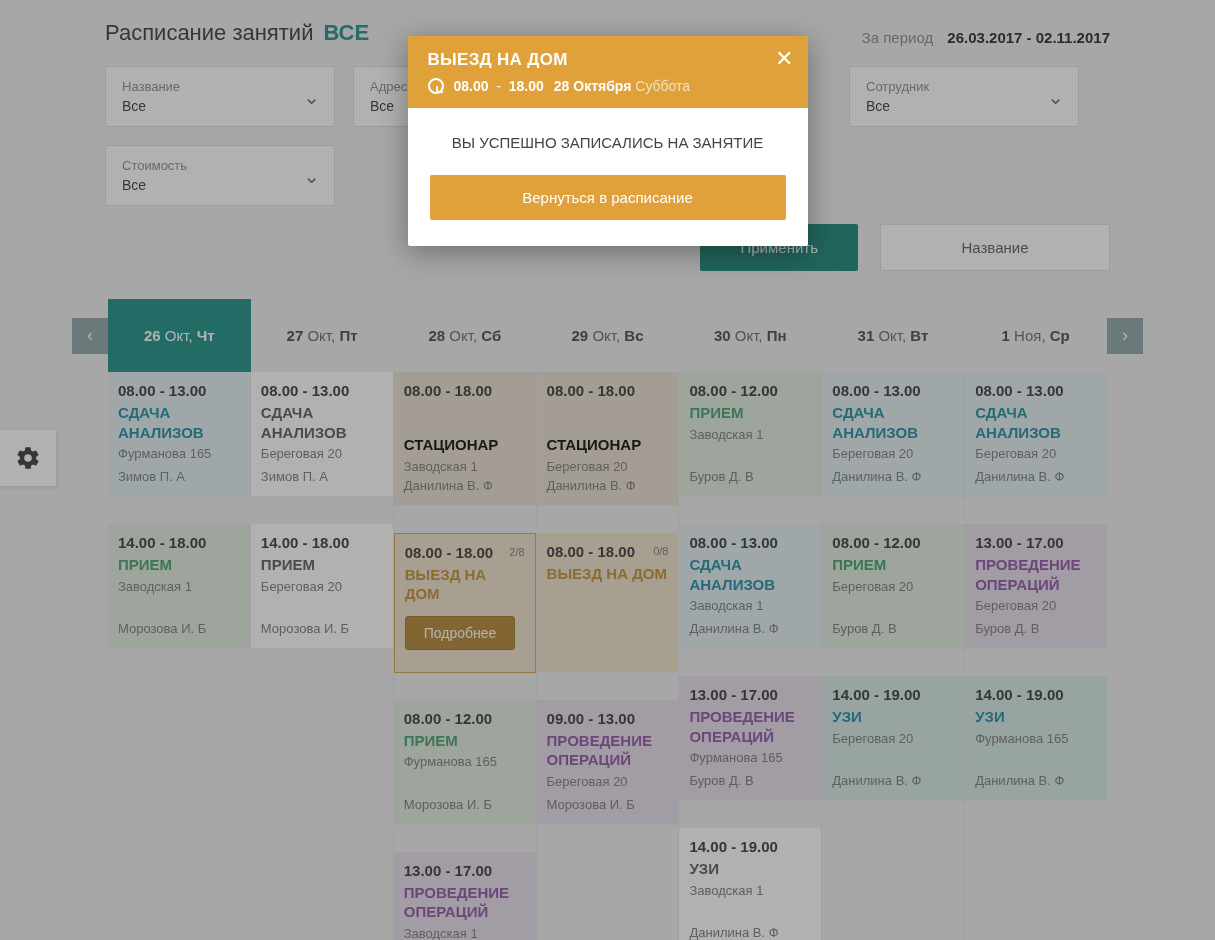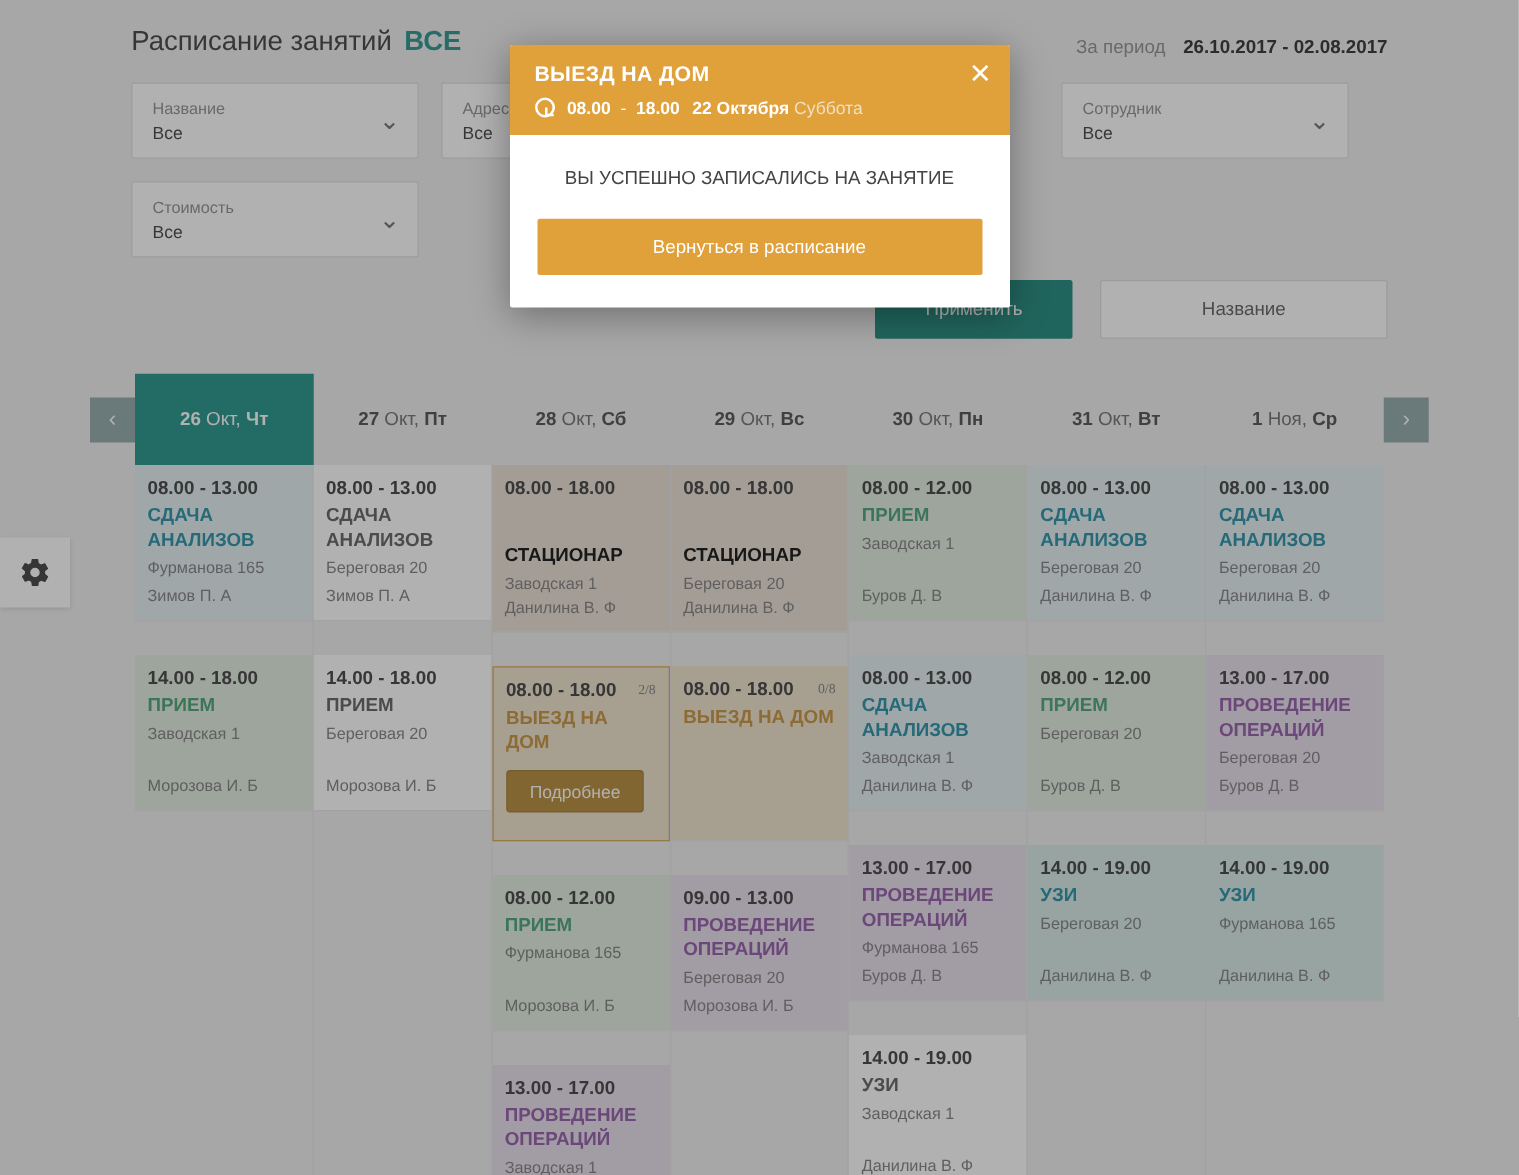--- a/index.html
+++ b/index.html
@@ -39,21 +39,21 @@
 .day.active .day-month, .day.active .day-dow { color: #fff; }
 
 .grid { display: flex; }
 .col { flex: 1; display: flex; flex-direction: column; border-right: 1px solid #e4e4e4; gap: 27px; }
 .col:last-child { border-right: none; }
 .card { padding: 10px 10px 12px; border-bottom: 1px solid #e6e6e6; min-height: 125px; position: relative; display: flex; flex-direction: column; }
 .card-time { font-weight: 700; font-size: 15px; color: #333; margin-bottom: 4px; }
 .card-title { font-weight: 700; font-size: 15px; margin-bottom: 4px; line-height: 1.3; }
 .card-addr { font-size: 13px; color: #777; margin-bottom: 4px; }
 .card-staff { font-size: 13px; color: #777; margin-top: auto; }
-.card-count { position: absolute; top: 12px; right: 10px; font-size: 11px; color: #777; font-family: Liberation Serif, serif; }
+.card-count { position: absolute; top: 12px; right: 10px; font-size: 11px; color: #777; }
 .bg-blue { background: #e2eff0; }
 .bg-blue .card-title { color: #1888a0; }
 .bg-brown { background: #e9ded0; }
 .bg-brown .card-title { color: #000000; margin-top: 32px; }
 .bg-white { background: #fff; }
 .bg-green { background: #dfecde; justify-content: flex-end; }
 .bg-green .card-title { color: #3d9b6a; }
 .bg-orange { background: #efe1c9; }
 .bg-orange .card-title { color: #c28a2f; }
 .bg-orange-sel { background: #efe1c9; border: 1px solid #d6a04a; }
@@ -82,21 +82,21 @@
 </style>
 </head>
 <body>
 
 <div class="page">
   <div class="header-row">
     <span class="title">Расписание занятий</span>
     <span class="title-all"><span>ВСЕ</span></span>
     <div class="period">
       <span class="period-label">За период</span>
-      <span class="period-value">26.10.2017 - 02.08.2017</span>
+      <span class="period-value">26.03.2017 - 02.11.2017</span>
     </div>
   </div>
 
   <div class="filters">
     <div class="filter-box">
       <div class="filter-label">Название</div>
       <div class="filter-value">Все</div>
       <span class="chev">⌄</span>
     </div>
     <div class="filter-box">
@@ -290,21 +290,21 @@
     </svg>
 </div>
 
 <div class="overlay"></div>
 <div class="modal">
   <div class="modal-head">
     <div class="modal-title">ВЫЕЗД НА ДОМ</div>
     <div class="modal-meta">
       <span class="clock"></span>
       <span><b>08.00</b>&nbsp;&nbsp;-&nbsp;&nbsp;<b>18.00</b></span>
-      <span><b>22 Октября</b> <span class="weekday">Суббота</span></span>
+      <span><b>28 Октября</b> <span class="weekday">Суббота</span></span>
     </div>
     <button class="modal-close">
       <span>✕</span>
     </button>
   </div>
   <div class="modal-body">
     <div class="modal-msg">ВЫ УСПЕШНО ЗАПИСАЛИСЬ НА ЗАНЯТИЕ</div>
     <button class="modal-btn">Вернуться в расписание</button>
   </div>
 </div>

